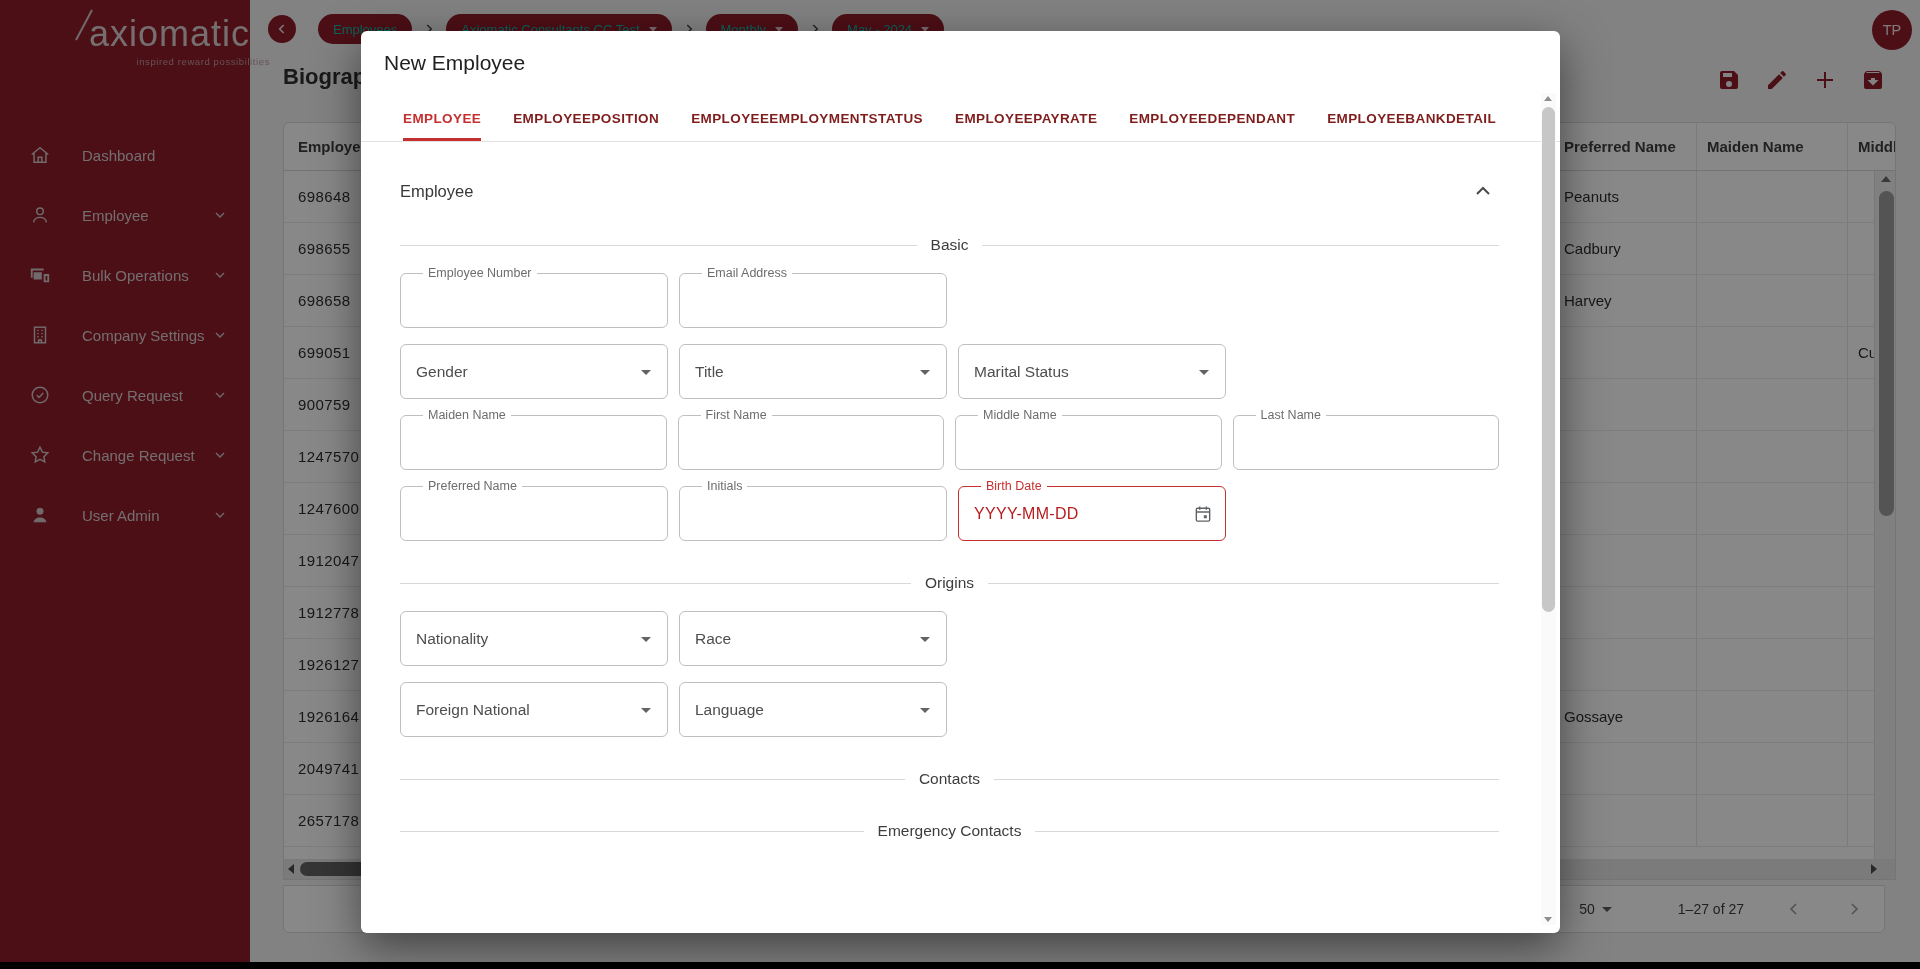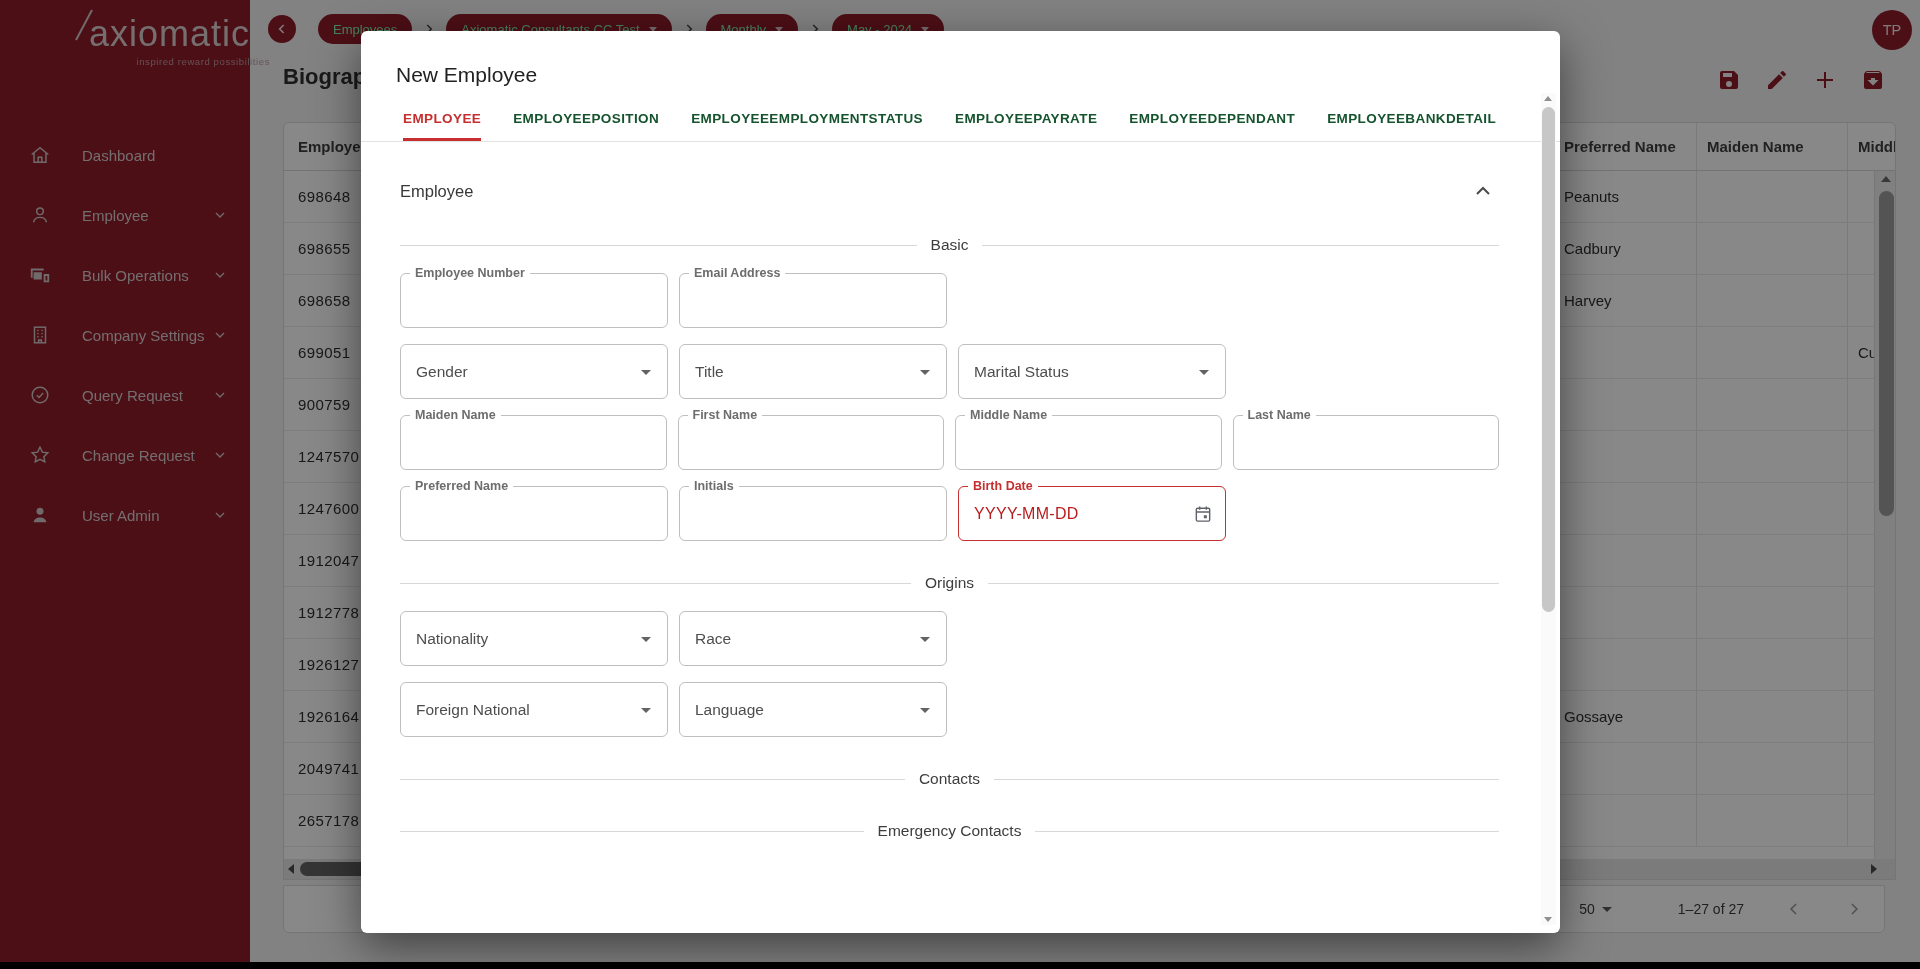--- a/index.html
+++ b/index.html
@@ -15,21 +15,21 @@
   .nav{padding-top:125px;}
   .nav-item{display:flex;align-items:center;height:60px;padding:0 22px 0 29px;cursor:pointer;}
   .nav-item .ic{width:22px;height:22px;flex:0 0 22px;}
   .nav-item .lb{margin-left:31px;font-size:15px;color:#d6cbcd;}
   .nav-item .chev{margin-left:auto;width:16px;height:16px;}
   .ic svg,.chev svg{display:block;width:100%;height:100%;}
 
   
   .back-btn{position:absolute;left:268px;top:15px;width:28px;height:28px;border-radius:50%;background:#8e1c2a;border:none;display:flex;align-items:center;justify-content:center;cursor:pointer;z-index:2;padding:0;}
   .crumbs{position:absolute;left:318px;top:14px;display:flex;align-items:center;gap:10px;z-index:2;}
-  .pill{display:inline-flex;align-items:center;height:30px;border-radius:15px;background:#8e1c2a;color:#86efac;font-size:13px;padding:0 15px;white-space:nowrap;cursor:pointer;}
+  .pill{display:inline-flex;align-items:center;height:30px;border-radius:15px;background:#8e1c2a;color:#14b8a6;font-size:13px;padding:0 15px;white-space:nowrap;cursor:pointer;}
   .pill .pc{margin-left:9px;width:0;height:0;border-left:4.5px solid transparent;border-right:4.5px solid transparent;border-top:5px solid #e0c7cc;}
   .crumb-sep{width:14px;height:14px;}
   .avatar{position:absolute;left:1872px;top:10px;width:40px;height:40px;border-radius:50%;background:#8e1c2a;color:#f0dfe2;font-size:14.5px;display:flex;align-items:center;justify-content:center;z-index:2;cursor:pointer;}
 
   
   .page-title{position:absolute;left:283px;top:64px;margin:0;font-size:22px;font-weight:600;color:#2f2f2f;z-index:1;}
   .toolbar{position:absolute;right:35px;top:68px;display:flex;gap:24px;z-index:1;}
   .tool-btn{width:24px;height:24px;border:none;background:transparent;padding:0;cursor:pointer;}
   .tool-btn svg{display:block;width:24px;height:24px;fill:#8e1c2a;}
 
@@ -58,36 +58,36 @@
   .pp-val{margin-left:28px;}
   .pp-caret{margin-left:7px;width:0;height:0;border-left:5px solid transparent;border-right:5px solid transparent;border-top:5.5px solid #5c5c5c;}
   .pp-range{margin-left:66px;}
   .pg-btn{margin-left:40px;width:20px;height:20px;border:none;background:transparent;padding:0;cursor:default;}
   .pg-btn svg{display:block;width:20px;height:20px;}
 
   
   .backdrop{position:absolute;inset:0;background:rgba(0,0,0,.46);z-index:10;}
   .bottombar{position:absolute;left:0;right:0;bottom:0;height:7px;background:#000;z-index:5;}
   .modal{position:absolute;left:361px;top:31px;width:1199px;height:902px;background:#fff;border-radius:6px;box-shadow:0 14px 45px rgba(0,0,0,.5);z-index:20;}
-  .m-title{position:absolute;left:23px;top:20px;margin:12px;font-size:21px;font-weight:500;color:#212121;}
+  .m-title{position:absolute;left:23px;top:20px;margin:0;font-size:21px;font-weight:500;color:#212121;}
   .tabs{position:absolute;left:42px;top:64px;height:46px;display:flex;gap:32px;}
-  .tab{display:flex;align-items:center;position:relative;font-size:13.5px;font-weight:600;letter-spacing:.4px;color:#14532d;cursor:pointer;}
+  .tab{display:flex;align-items:center;position:relative;font-size:13.5px;font-weight:600;letter-spacing:.4px;color:#7f1d1d;cursor:pointer;}
   .tab.active{color:#c62f2f;}
   .tab.active::after{content:'';position:absolute;left:0;right:0;bottom:0;height:3px;background:#c62f2f;}
   .tabs-rule{position:absolute;left:0;right:0;top:110px;height:1px;background:#e2e2e2;}
   .m-content{position:absolute;left:39px;top:110px;width:1099px;bottom:0;overflow:hidden;}
   .sect{margin-top:38px;height:24px;display:flex;justify-content:space-between;align-items:center;font-size:16.5px;color:#383838;}
   .collapse-btn{border:none;background:transparent;padding:0;cursor:pointer;width:24px;height:24px;margin-right:4px;}
   .divider{display:flex;align-items:center;gap:14px;margin-top:32px;height:20px;}
   .dl{flex:1;height:1px;background:#d8d8d8;}
   .dt{font-size:15.5px;color:#3d3d3d;white-space:nowrap;}
   .frow{display:flex;gap:11px;margin-top:16px;}
   .frow.first{margin-top:18px;}
   .fld{position:relative;width:268px;height:55px;border:1px solid #bfbfbf;border-radius:6px;background:#fff;cursor:text;}
-  .flbl{position:absolute;top:-8px;left:9px;background:#fff;padding:0 5px;font-size:12.5px;color:#6d6d6d;white-space:nowrap;font-weight:bold;}
+  .flbl{position:absolute;top:-8px;left:22px;background:#fff;padding:0 5px;font-size:12.5px;color:#6d6d6d;white-space:nowrap;}
   .fld.sel{cursor:pointer;}
   .fld.sel .ph{position:absolute;left:15px;top:50%;transform:translateY(-50%);font-size:15.5px;color:#4e4e4e;}
   .caret{position:absolute;right:16px;top:50%;margin-top:-2px;width:0;height:0;border-left:5px solid transparent;border-right:5px solid transparent;border-top:5.5px solid #636363;}
   .fld.err{border:1.5px solid #c62f2f;}
   .fld.err .flbl{color:#c62f2f;}
   .fval{position:absolute;left:15px;top:50%;transform:translateY(-50%);font-size:16px;color:#b91c1c;letter-spacing:.3px;}
   .cal{position:absolute;right:12px;top:50%;transform:translateY(-50%);width:20px;height:20px;}
   .m-scroll{position:absolute;right:4px;top:62px;bottom:8px;width:15px;background:#fafafa;}
   .ms-up{position:absolute;top:3px;left:3px;width:0;height:0;border-left:4.5px solid transparent;border-right:4.5px solid transparent;border-bottom:5px solid #8f8f8f;}
   .ms-thumb{position:absolute;top:14px;left:1px;width:13px;height:505px;background:#c7c7c7;border-radius:7px;}

